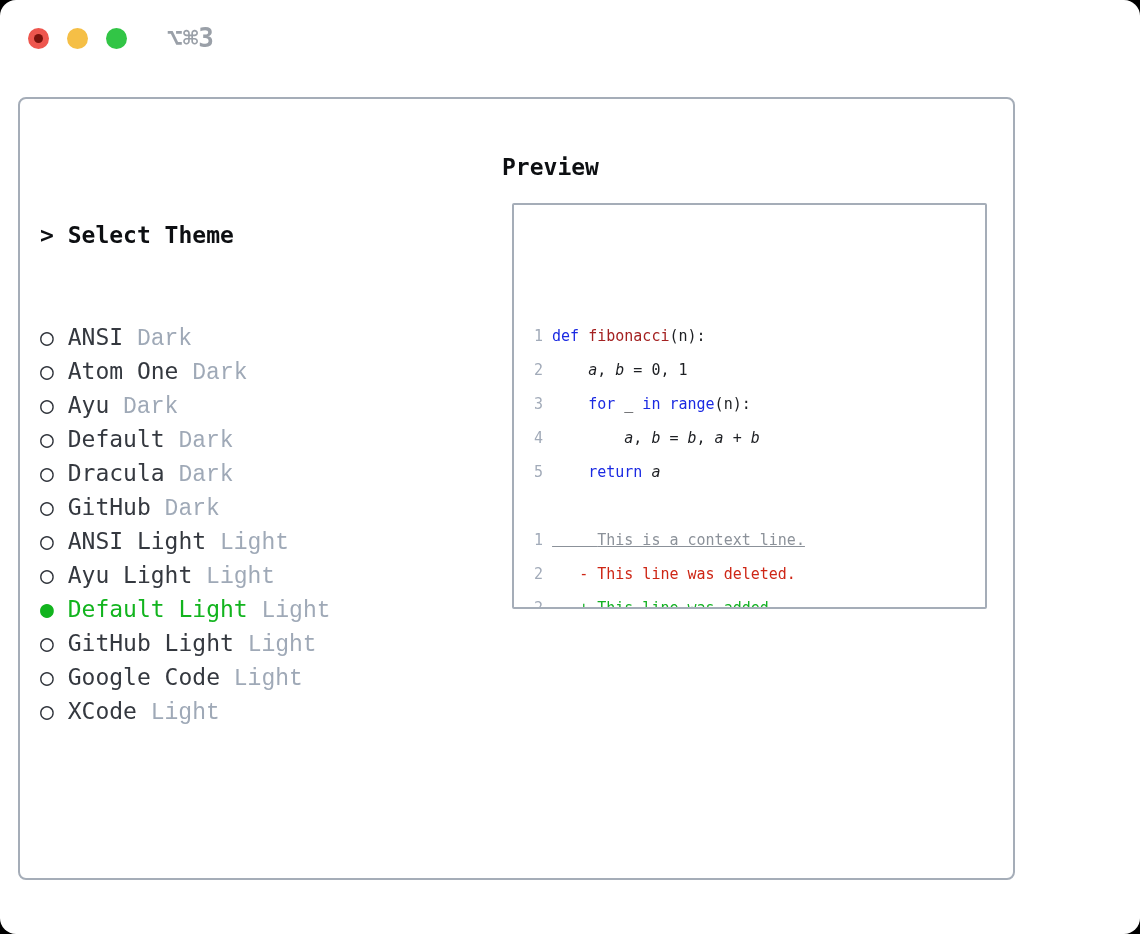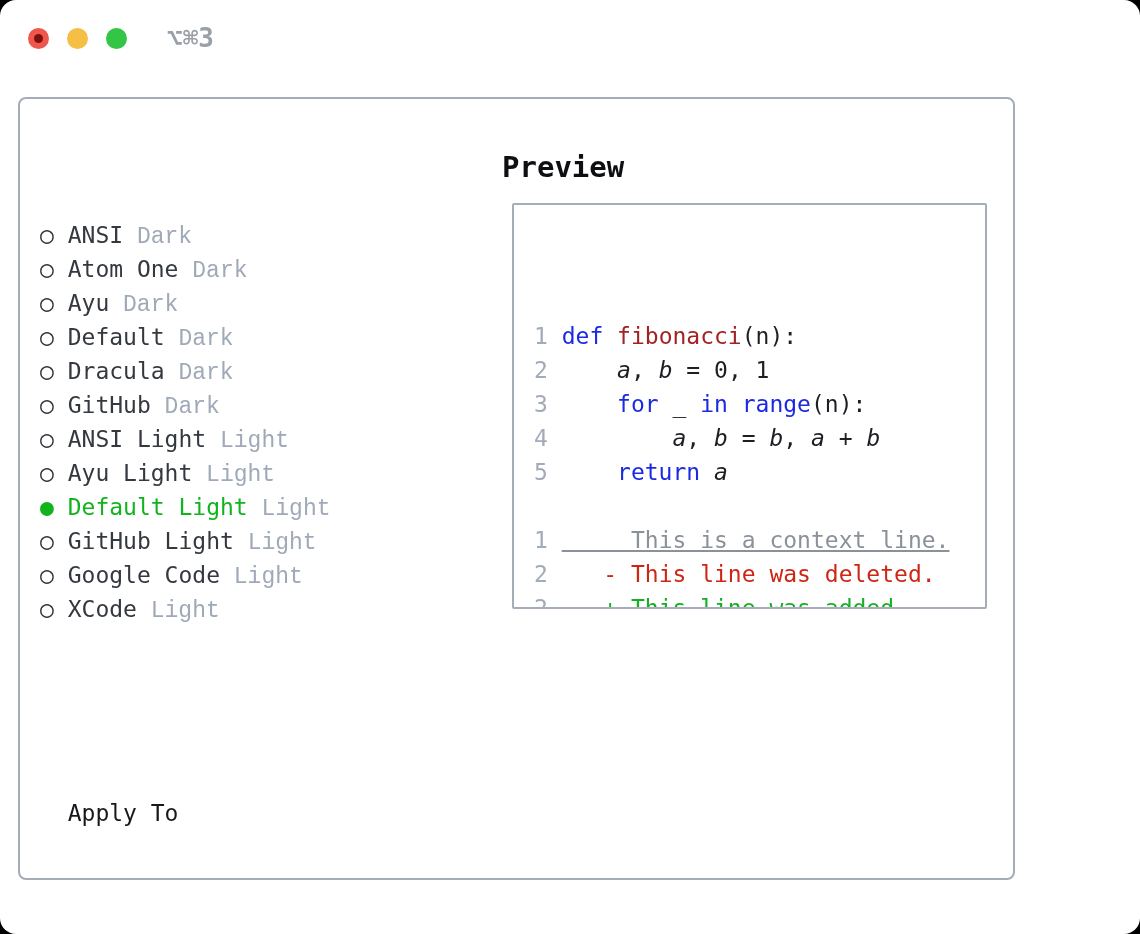--- a/index.html
+++ b/index.html
@@ -39,25 +39,25 @@
   .m{display:inline-block;width:2ch;}
   .pointer{color:var(--ink);font-weight:bold;}
   .radio-off{color:var(--text-dark);}
   .radio-on{color:var(--accent-green);}
   .title-text{color:var(--ink);font-weight:bold;}
   .apply-title{color:#16181c;}
   .theme-name{color:var(--text-dark);}
   .theme-name.sel{color:var(--accent-green);margin-top:20px;}
   .variant{color:var(--muted);font-family:Liberation Mono, monospace;}
   
-  .preview-title{position:absolute;left:482px;top:51px;font-size:29px;line-height:34px;
+  .preview-title{position:absolute;left:482px;top:51px;font-size:23px;line-height:34px;
                  font-weight:bold;color:var(--ink);}
   .preview-box{position:absolute;left:492px;top:104px;width:475px;height:406px;
                border:2px solid var(--border);border-radius:2px;background:#fff;
-               padding:46px 0 0 20px;font-size:23px;line-height:34px;white-space:pre;overflow:hidden;}
+               padding:46px 0 0 20px;font-size:15px;line-height:34px;white-space:pre;overflow:hidden;}
   .gutter{color:var(--gutter);display:inline-block;width:2ch;}
   .tok-kw{color:var(--kw-blue);}
   .tok-fn{color:var(--fn-red);}
   .tok-var{color:#1d1f23;font-style:italic;}
   .tok-plain{color:#1d1f23;}
   .d-context{color:var(--context);text-decoration:underline;}
   .d-deleted{color:var(--del-red);}
   .d-added{color:var(--add-green);}
 </style>
 </head>
@@ -68,23 +68,23 @@
   <div class="titlebar">
     <span class="dot red"></span>
     <span class="dot yellow"></span>
     <span class="dot green"></span>
     <span class="shortcut">⌥⌘3</span>
   </div>
 
   <div class="panel">
 
     <div class="left-col">
+      <div class="row"><span class="m pointer">&gt;</span><span class="title-text">Select Theme</span></div>
       <div id="theme-list"><div class="row"><span class="m radio-off">○</span><span class="theme-name">ANSI</span><span class="variant"> Dark</span></div><div class="row"><span class="m radio-off">○</span><span class="theme-name">Atom One</span><span class="variant"> Dark</span></div><div class="row"><span class="m radio-off">○</span><span class="theme-name">Ayu</span><span class="variant"> Dark</span></div><div class="row"><span class="m radio-off">○</span><span class="theme-name">Default</span><span class="variant"> Dark</span></div><div class="row"><span class="m radio-off">○</span><span class="theme-name">Dracula</span><span class="variant"> Dark</span></div><div class="row"><span class="m radio-off">○</span><span class="theme-name">GitHub</span><span class="variant"> Dark</span></div><div class="row"><span class="m radio-off">○</span><span class="theme-name">ANSI Light</span><span class="variant"> Light</span></div><div class="row"><span class="m radio-off">○</span><span class="theme-name">Ayu Light</span><span class="variant"> Light</span></div><div class="row"><span class="m radio-on">●</span><span class="theme-name sel">Default Light</span><span class="variant"> Light</span></div><div class="row"><span class="m radio-off">○</span><span class="theme-name">GitHub Light</span><span class="variant"> Light</span></div><div class="row"><span class="m radio-off">○</span><span class="theme-name">Google Code</span><span class="variant"> Light</span></div><div class="row"><span class="m radio-off">○</span><span class="theme-name">XCode</span><span class="variant"> Light</span></div></div>
       <div class="row"></div>
-      <div class="row"><span class="m"></span><span class="apply-title">Apply To</span></div>
       
       
       
       
     </div>
 
     <div class="preview-title">Preview</div>
 
     <div class="preview-box">
       <div id="code-block"><div class="row"><span class="gutter">1</span><span class="tok-kw">def</span><span class="tok-plain"> </span><span class="tok-fn">fibonacci</span><span class="tok-plain">(n):</span></div><div class="row"><span class="gutter">2</span><span class="tok-plain">    </span><span class="tok-var">a</span><span class="tok-plain">, </span><span class="tok-var">b</span><span class="tok-plain"> = 0, 1</span></div><div class="row"><span class="gutter">3</span><span class="tok-plain">    </span><span class="tok-kw">for</span><span class="tok-plain"> _ </span><span class="tok-kw">in</span><span class="tok-plain"> </span><span class="tok-kw">range</span><span class="tok-plain">(n):</span></div><div class="row"><span class="gutter">4</span><span class="tok-plain">        </span><span class="tok-var">a</span><span class="tok-plain">, </span><span class="tok-var">b</span><span class="tok-plain"> = </span><span class="tok-var">b</span><span class="tok-plain">, </span><span class="tok-var">a</span><span class="tok-plain"> + </span><span class="tok-var">b</span></div><div class="row"><span class="gutter">5</span><span class="tok-plain">    </span><span class="tok-kw">return</span><span class="tok-plain"> </span><span class="tok-var">a</span></div><div class="row"></div><div class="row"><span class="gutter">1</span><span class="d-context">     </span><span class="d-context">This is a context line.</span></div><div class="row"><span class="gutter">2</span><span class="d-deleted">   - </span><span class="d-deleted">This line was deleted.</span></div><div class="row"><span class="gutter">2</span><span class="d-added">   + </span><span class="d-added">This line was added.</span></div></div>

